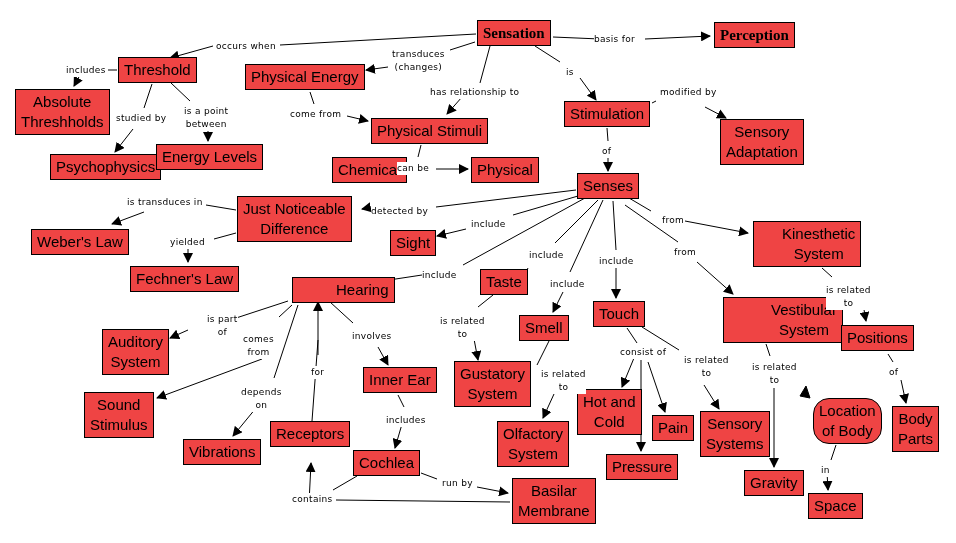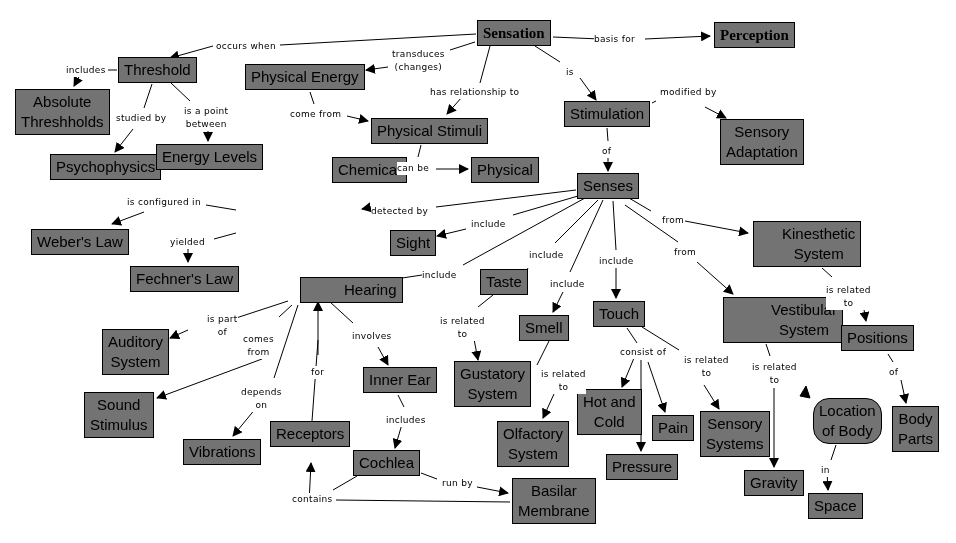--- a/index.html
+++ b/index.html
@@ -1,19 +1,19 @@
 <!DOCTYPE html>
 <html><head>
 <meta charset="utf-8">
 <style>
   html, body { margin:0; padding:0; background:#ffffff; }
   #canvas { position:relative; width:956px; height:543px; overflow:hidden; background:#fff;
     font-family:"DejaVu Sans","Liberation Sans",sans-serif; }
   svg#links { position:absolute; left:0; top:0; width:956px; height:543px; }
-  .node { position:absolute; box-sizing:border-box; border:1px solid #000; background:#737373;
+  .node { position:absolute; box-sizing:border-box; border:1px solid #000; background:#ef4444;
     font-family:"Liberation Sans","DejaVu Sans",sans-serif; font-size:15px; color:#000;
     text-align:center; line-height:20px; padding:2px 5px; white-space:pre; }
   .node.serif { font-family:"Liberation Serif","DejaVu Serif",serif; font-weight:bold; font-size:15px; }
   .lbl { position:absolute; font-family:"DejaVu Sans","Liberation Sans",sans-serif; font-size:9px;
     color:#000; background:#fff; text-align:center; line-height:13px; white-space:pre; letter-spacing:0.3px; }
 </style>
 </head>
 <body>
 
 <div id="canvas">
@@ -116,26 +116,28 @@
   <div class="node" style="left:50px;top:154px;">Psychophysics</div>
   <div class="node" style="left:156px;top:144px;">Energy Levels</div>
   <div class="node" style="left:245px;top:64px;">Physical Energy</div>
   <div class="node" style="left:371px;top:118px;">Physical Stimuli</div>
   <div class="node" style="left:289px;top:157px;margin-left:43px;">Chemical</div>
   <div class="node" style="left:471px;top:157px;">Physical</div>
   <div class="node" style="left:564px;top:101px;">Stimulation</div>
   <div class="node" style="left:720px;top:119px;">Sensory
 Adaptation</div>
   <div class="node" style="left:577px;top:173px;">Senses</div>
+  <div class="node" style="left:237px;top:196px;">Just Noticeable
+Difference</div>
   <div class="node" style="left:31px;top:229px;">Weber's Law</div>
   <div class="node" style="left:130px;top:266px;">Fechner's Law</div>
   <div class="node" style="left:390px;top:230px;">Sight</div>
   <div class="node" style="left:753px;top:221px;padding-left:28px;">Kinesthetic
 System</div>
-  <div class="node" style="left:300px;top:277px;padding-left:43px;">Hearing</div>
+  <div class="node" style="left:292px;top:277px;padding-left:43px;">Hearing</div>
   <div class="node" style="left:480px;top:269px;">Taste</div>
   <div class="node" style="left:519px;top:315px;">Smell</div>
   <div class="node" style="left:593px;top:301px;">Touch</div>
   <div class="node" style="left:723px;top:297px;padding-left:47px;">Vestibular
 System</div>
   <div class="node" style="left:841px;top:325px;">Positions</div>
   <div class="node" style="left:102px;top:329px;">Auditory
 System</div>
   <div class="node" style="left:84px;top:392px;">Sound
 Stimulus</div>
@@ -169,21 +171,21 @@
 between</div>
   <div class="lbl" style="left:392px;top:48px;">transduces
 (changes)</div>
   <div class="lbl" style="left:290px;top:108px;">come from</div>
   <div class="lbl" style="left:430px;top:86px;">has relationship to</div>
   <div class="lbl" style="left:397px;top:162px;">can be</div>
   <div class="lbl" style="left:594px;top:33px;">basis for</div>
   <div class="lbl" style="left:566px;top:66px;">is</div>
   <div class="lbl" style="left:660px;top:86px;">modified by</div>
   <div class="lbl" style="left:602px;top:145px;">of</div>
-  <div class="lbl" style="left:127px;top:196px;">is configured in</div>
+  <div class="lbl" style="left:127px;top:196px;">is transduces in</div>
   <div class="lbl" style="left:170px;top:236px;">yielded</div>
   <div class="lbl" style="left:371px;top:205px;">detected by</div>
   <div class="lbl" style="left:471px;top:218px;">include</div>
   <div class="lbl" style="left:422px;top:269px;">include</div>
   <div class="lbl" style="left:529px;top:249px;">include</div>
   <div class="lbl" style="left:550px;top:278px;">include</div>
   <div class="lbl" style="left:599px;top:255px;">include</div>
   <div class="lbl" style="left:662px;top:214px;">from</div>
   <div class="lbl" style="left:674px;top:246px;">from</div>
   <div class="lbl" style="left:191px;top:313px;margin-left:16px;">is part

